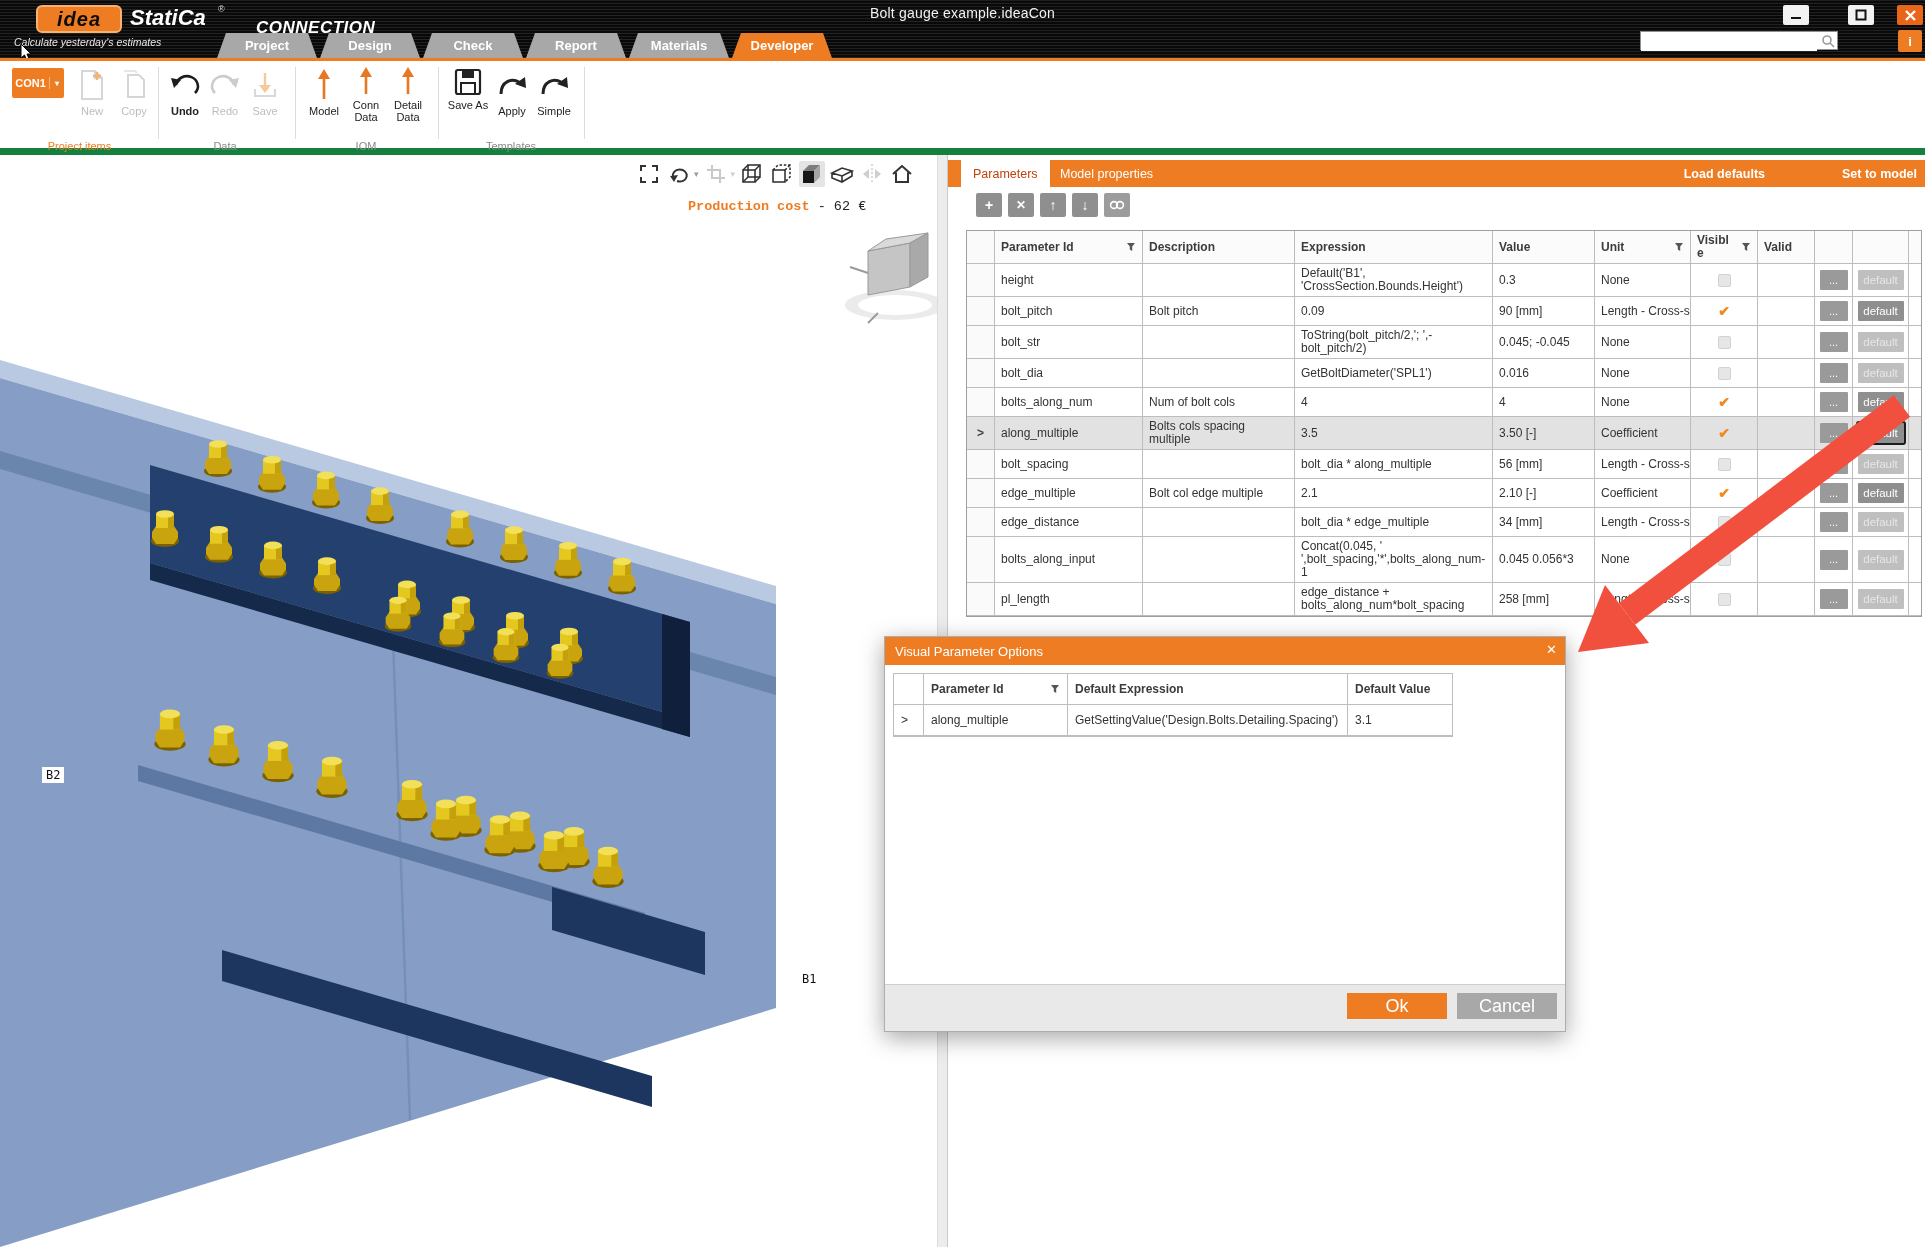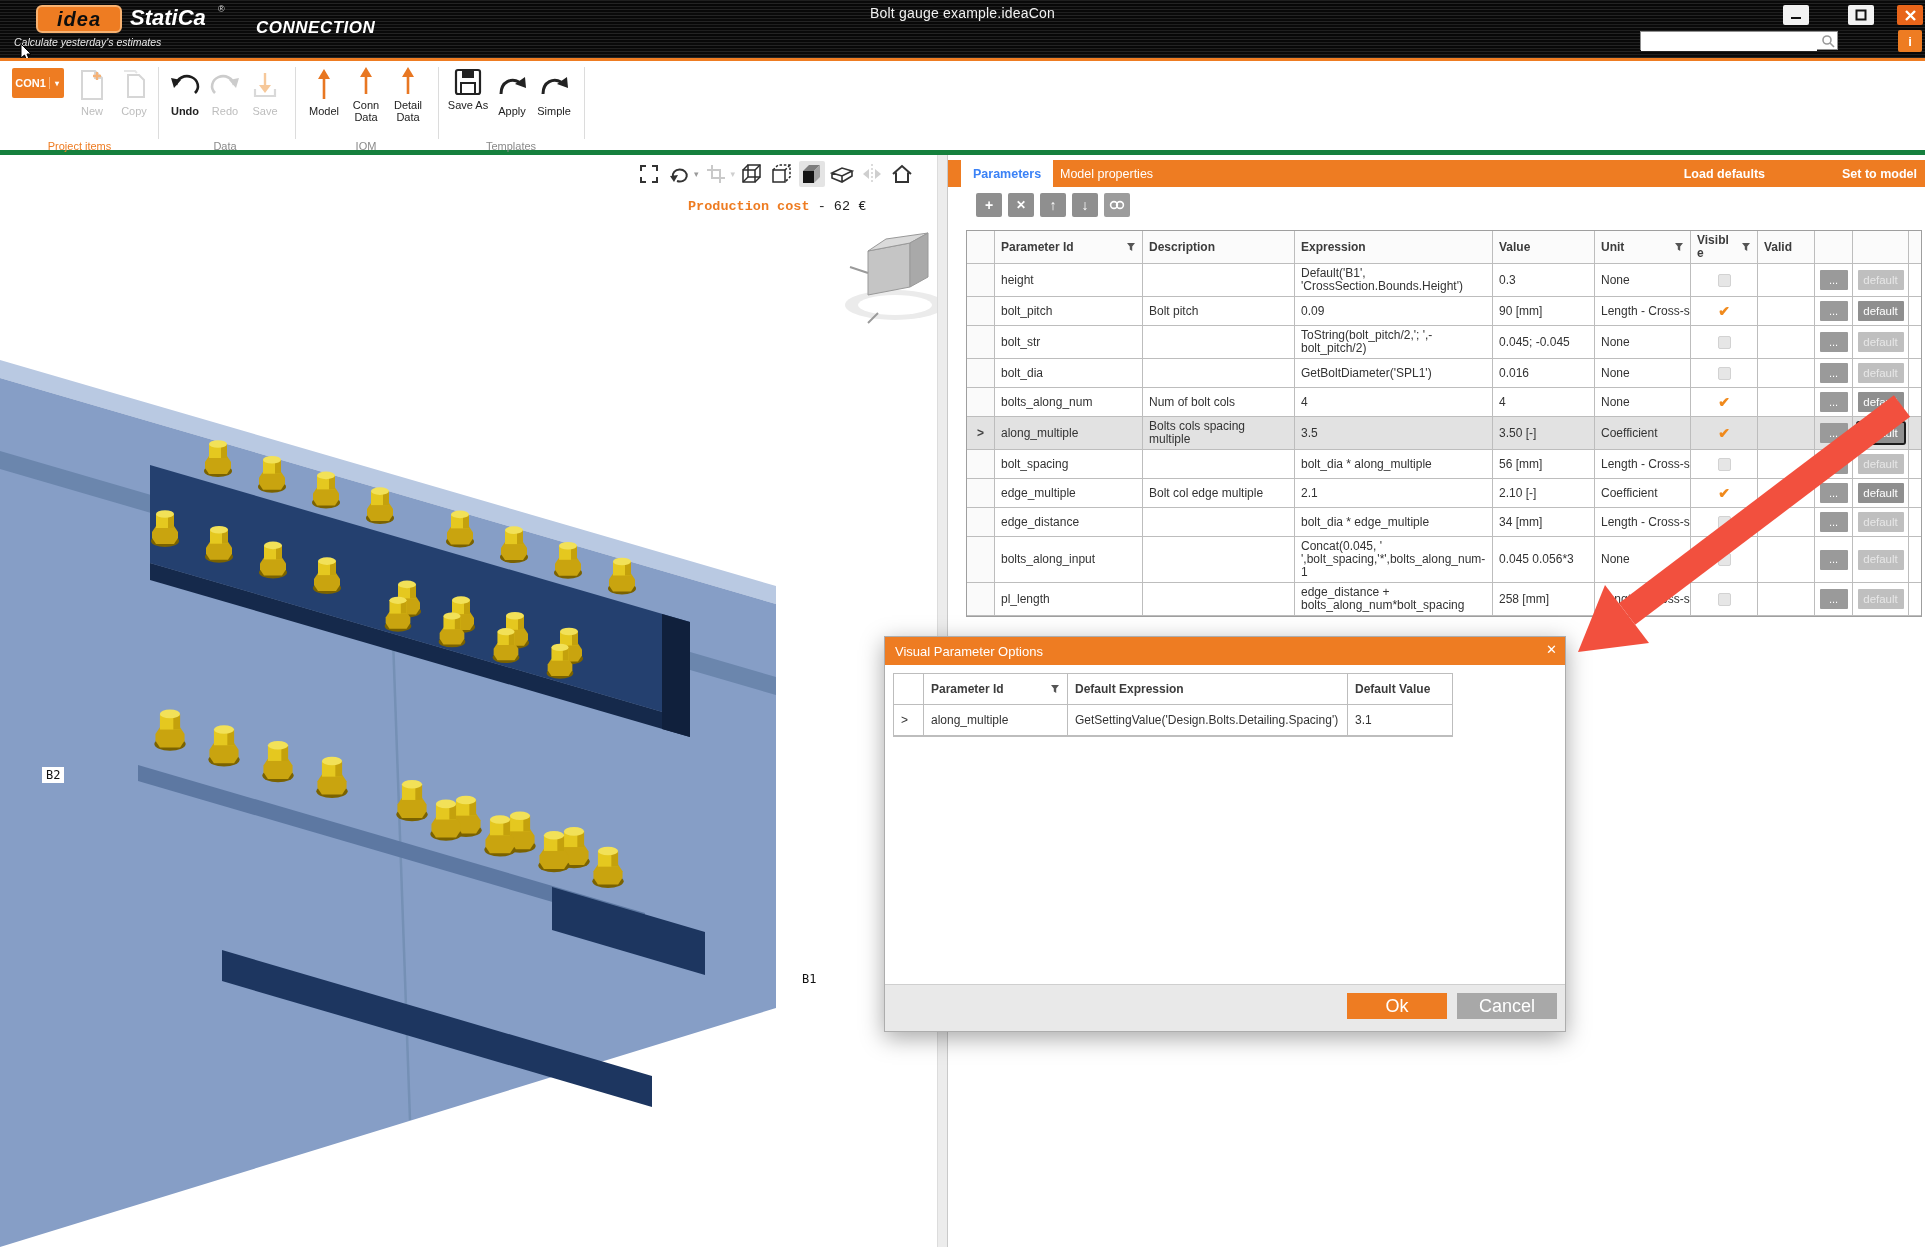--- a/index.html
+++ b/index.html
@@ -41,21 +41,21 @@
     border:1px solid #8f8f8f; }
   #search-box input { width:176px; height:17px; border:none; outline:none; font-size:11px; padding:0 4px;
     font-family:"Liberation Sans",sans-serif; }
   #search-icon { position:absolute; right:2px; top:2px; }
   #info-btn { position:absolute; left:1898px; top:30px; width:24px; height:22px; background:#ee7c22;
     border-radius:2px; color:#fff; font-weight:bold; font-size:13px; display:flex;
     align-items:center; justify-content:center; }
 
   
   #ribbon { position:absolute; left:0; top:61px; width:1925px; height:94px; background:#fff;
-    border-bottom:5px solid #15803d; }
+    border-bottom:7px solid #15803d; }
   #con-btn { position:absolute; left:12px; top:7px; width:52px; height:30px; background:#ee7c22;
     border-radius:2px; color:#fff; font-size:11px; font-weight:bold; display:flex;
     align-items:center; }
   #con-btn .lbl { flex:1; text-align:center; border-right:1px solid #f9b277; }
   #con-btn .dd { width:14px; text-align:center; font-size:8px; }
   .ritem { position:absolute; top:4px; width:44px; text-align:center; cursor:default; }
   .ritem .ric { height:40px; display:flex; align-items:center; justify-content:center; }
   .ritem .rlb { font-size:11px; line-height:12px; color:#222; }
   .ritem.dis .rlb { color:#bdbdbd; }
   .rgroup-label { position:absolute; top:79px; font-size:11px; color:#8a8a8a; text-align:center; }
@@ -74,21 +74,21 @@
   .beam-label { position:absolute; background:#fff; color:#111; font-size:12px; padding:1px 4px;
     font-family:"DejaVu Sans Mono", monospace; }
   #splitter { position:absolute; left:937px; top:155px; width:11px; height:1092px; background:#ececec;
     border-left:1px solid #dcdcdc; border-right:1px solid #c9c9c9; }
 
   
   #panel { position:absolute; left:948px; top:155px; width:977px; height:1092px; background:#fff; }
   #panel-bar { position:absolute; left:0; top:5px; width:977px; height:27px; background:#ee7c22; }
   .ptab { position:absolute; top:0; height:27px; padding:0 12px; display:flex; align-items:center;
     color:#fff; font-size:12.5px; cursor:default; }
-  .ptab.active { background:#fff; color:#3b82f6;font-weight:bold; }
+  .ptab.active { background:#fff; color:#c2410c; }
   .pbar-action { position:absolute; top:0; height:27px; display:flex; align-items:center;
     color:#fff; font-weight:bold; font-size:12.5px; cursor:default;text-align:center; }
   #ptoolbar { position:absolute; left:28px; top:38px; display:flex; gap:6px; }
   .ptb { width:26px; height:24px; background:#8f8f8f; border-radius:2px; color:#fff; font-weight:bold;
     font-size:14px; display:flex; align-items:center; justify-content:center; cursor:default; }
 
   
   #ptable { position:absolute; left:18px; top:75px; width:956px; border:1px solid #9f9f9f;
     font-size:12px; color:#333; background:#fff; }
   .prow, #phead { display:grid;
@@ -161,20 +161,28 @@
 
     <div id="logo-box">idea</div>
     <div id="brand-name">StatiCa</div>
     <div id="brand-reg">®</div>
     <div id="brand-app">CONNECTION</div>
     <div id="tagline">Calculate yesterday's estimates</div>
     <svg id="cursor-arrow" width="14" height="18">
       <polygon points="1,0 1,14 4.5,11 7,17 9.5,16 7,10 11,10" fill="#fff" stroke="#000" stroke-width="1"></polygon>
     </svg>
 
+    <div id="ribbon-tabs">
+        <div class="rtab">Project</div>
+        <div class="rtab">Design</div>
+        <div class="rtab">Check</div>
+        <div class="rtab">Report</div>
+        <div class="rtab">Materials</div>
+        <div class="rtab active">Developer</div>
+      </div>
 
     <div id="search-box">
       <input type="text" value="" style="">
       <svg id="search-icon" width="14" height="14">
         <circle cx="6" cy="6" r="4" fill="none" stroke="#9a9a9a" stroke-width="1.6"></circle>
         <line x1="9" y1="9" x2="13" y2="13" stroke="#9a9a9a" stroke-width="1.6"></line>
       </svg>
     </div>
     <div id="info-btn">i</div>
   </div>

